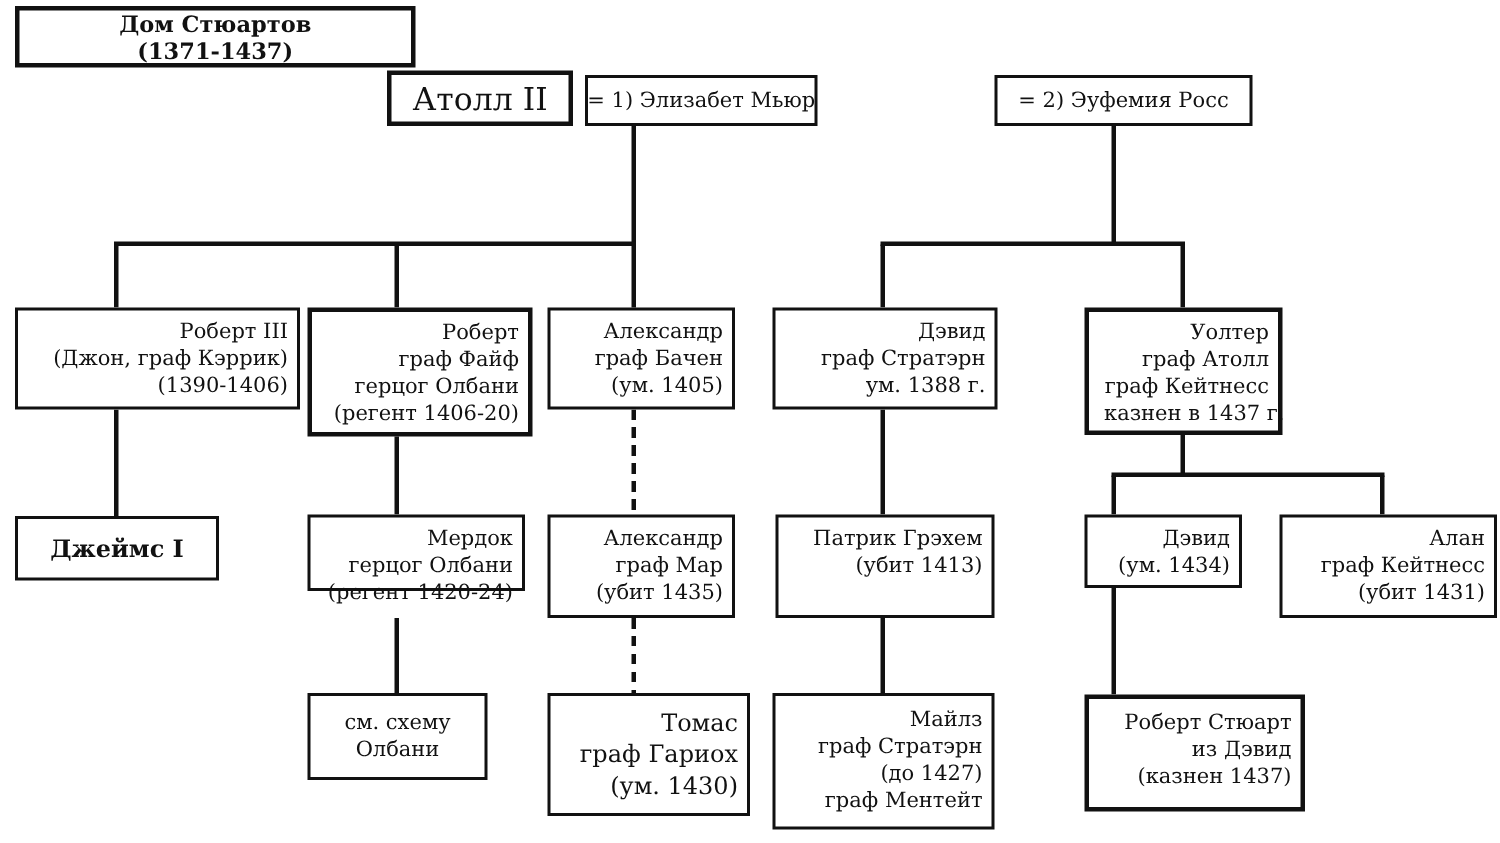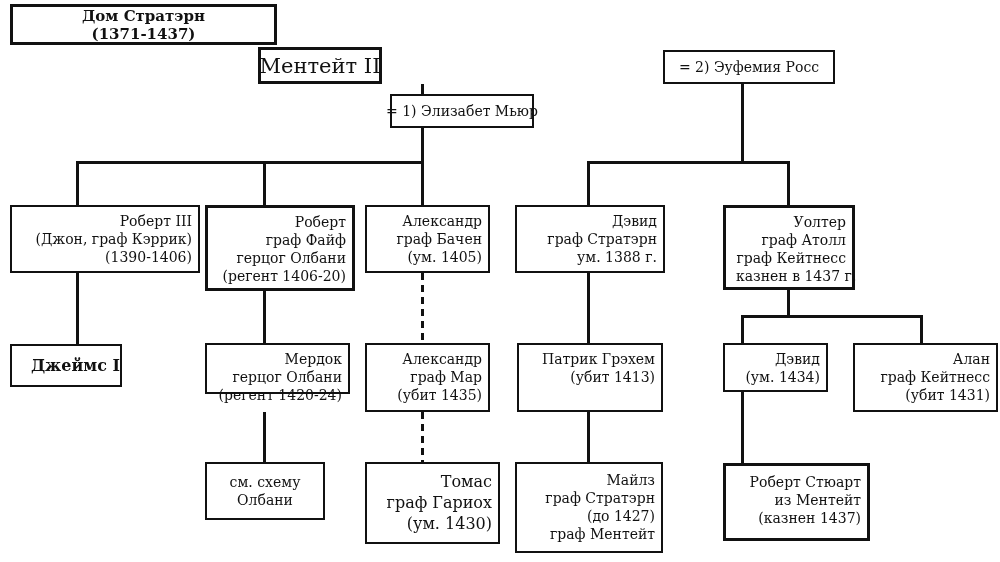--- a/index.html
+++ b/index.html
@@ -71,28 +71,28 @@
   <div class="edge" style="left:787px; top:289px; width:3px; height:29px;"></div>
   <div class="edge" style="left:741px; top:315px; width:182px; height:3px;"></div>
   <div class="edge" style="left:741px; top:317px; width:3px; height:26px;"></div>
   <div class="edge" style="left:920px; top:317px; width:3px; height:26px;"></div>
   <div class="edge" style="left:263px; top:412px; width:3px; height:50px;"></div>
   <div class="edge dashed" style="left:421px; top:412px; width:3px; height:50px;"></div>
   <div class="edge" style="left:587px; top:412px; width:3px; height:50px;"></div>
   <div class="edge" style="left:741px; top:392px; width:3px; height:71px;"></div>
 
   <div class="box thick center bold" style="left:10px; top:4px; width:267px; height:41px; font-size:15px; line-height:18px;">
-    <div class="ln">Дом Стратэрн</div>
+    <div class="ln">Дом Стюартов</div>
     <div class="ln">(1371-1437)</div>
   </div>
 
   <div class="box thick center" style="left:258px; top:47px; width:124px; height:37px;">
-    <div class="ln big-name">Ментейт II</div>
+    <div class="ln big-name">Атолл II</div>
   </div>
-  <div class="box center" style="left:390px; top:50px; width:144px; height:34px;margin-top:44px;">
+  <div class="box center" style="left:390px; top:50px; width:155px; height:34px;">
     <div class="ln">= 1) Элизабет Мьюр</div>
   </div>
   <div class="box center" style="left:663px; top:50px; width:172px; height:34px;">
     <div class="ln">= 2) Эуфемия Росс</div>
   </div>
 
   <div class="box" style="left:10px; top:205px; width:190px; height:68px;">
     <div class="ln">Роберт III</div>
     <div class="ln">(Джон, граф Кэррик)</div>
     <div class="ln">(1390-1406)</div>
@@ -113,21 +113,21 @@
     <div class="ln">граф Стратэрн</div>
     <div class="ln">ум. 1388 г.</div>
   </div>
   <div class="box thick" style="left:723px; top:205px; width:132px; height:85px;">
     <div class="ln">Уолтер</div>
     <div class="ln">граф Атолл</div>
     <div class="ln">граф Кейтнесс</div>
     <div class="ln">казнен в 1437 г.</div>
   </div>
 
-  <div class="box center bold" style="left:10px; top:344px; width:112px; height:43px; font-size:16px;align-items:flex-end;">
+  <div class="box center bold" style="left:10px; top:344px; width:136px; height:43px; font-size:16px;">
     <div class="ln">Джеймс I</div>
   </div>
   <div class="box" style="left:205px; top:343px; width:145px; height:51px;">
     <div class="ln">Мердок</div>
     <div class="ln">герцог Олбани</div>
     <div class="ln">(регент 1420-24)</div>
   </div>
   <div class="box" style="left:365px; top:343px; width:125px; height:69px;">
     <div class="ln">Александр</div>
     <div class="ln">граф Мар</div>
@@ -157,17 +157,17 @@
     <div class="ln">(ум. 1430)</div>
   </div>
   <div class="box" style="left:515px; top:462px; width:148px; height:91px; padding-top:7px;">
     <div class="ln">Майлз</div>
     <div class="ln">граф Стратэрн</div>
     <div class="ln">(до 1427)</div>
     <div class="ln">граф Ментейт</div>
   </div>
   <div class="box thick" style="left:723px; top:463px; width:147px; height:78px; padding-top:7px;">
     <div class="ln">Роберт Стюарт</div>
-    <div class="ln">из Ментейт</div>
+    <div class="ln">из Дэвид</div>
     <div class="ln">(казнен 1437)</div>
   </div>
 
 </div>
 
 </body></html>

